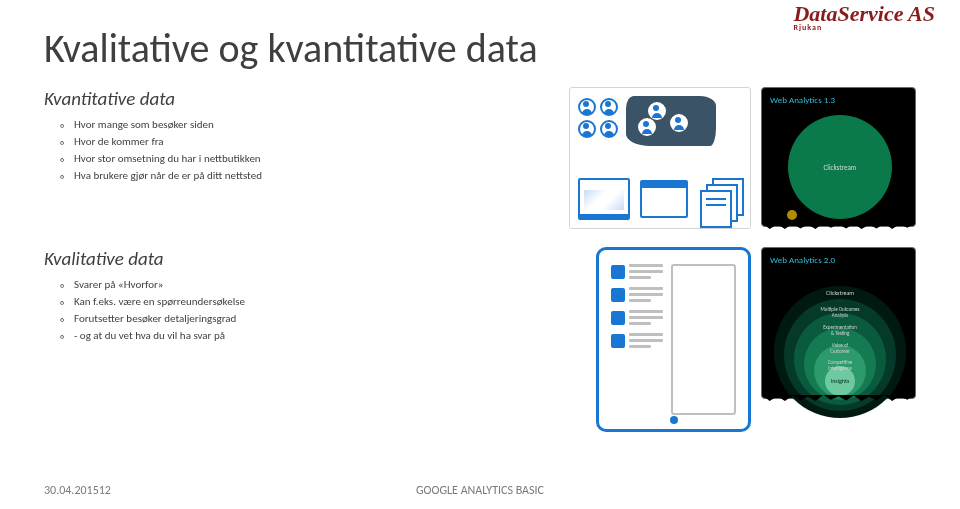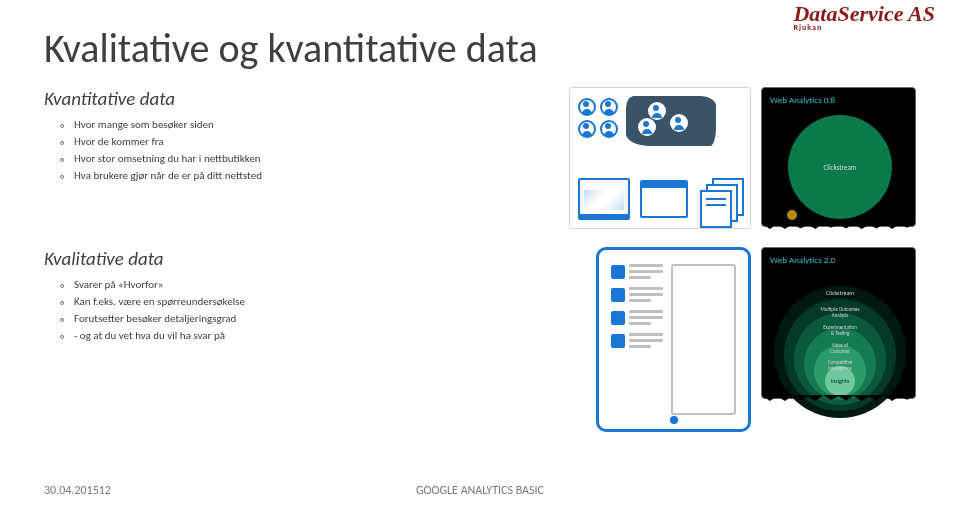--- a/index.html
+++ b/index.html
@@ -262,21 +262,21 @@
         <div class="avatar" style="top:30px;left:68px;border-color:#fff;"></div>
         <div class="laptop"></div>
         <div class="webwin"></div>
         <div class="pages">
           <div class="page" style="top:0;left:12px"></div>
           <div class="page" style="top:6px;left:6px"></div>
           <div class="page" style="top:12px;left:0"></div>
         </div>
       </div>
       <div class="wa-card" style="height:140px;">
-        <div class="title">Web Analytics 0.8</div>
+        <div class="title">Web Analytics 1.3</div>
         <svg width="140" height="115" viewBox="0 0 140 115">
           <circle cx="70" cy="60" r="52" fill="#0a7a4a"></circle>
           <text x="70" y="63" fill="#d9d9d9" font-size="7" text-anchor="middle">Clickstream</text>
           <circle cx="22" cy="108" r="5" fill="#b58a00"></circle>
         </svg>
         <div class="torn"></div>
       </div>
     </div>
   </div>
 

